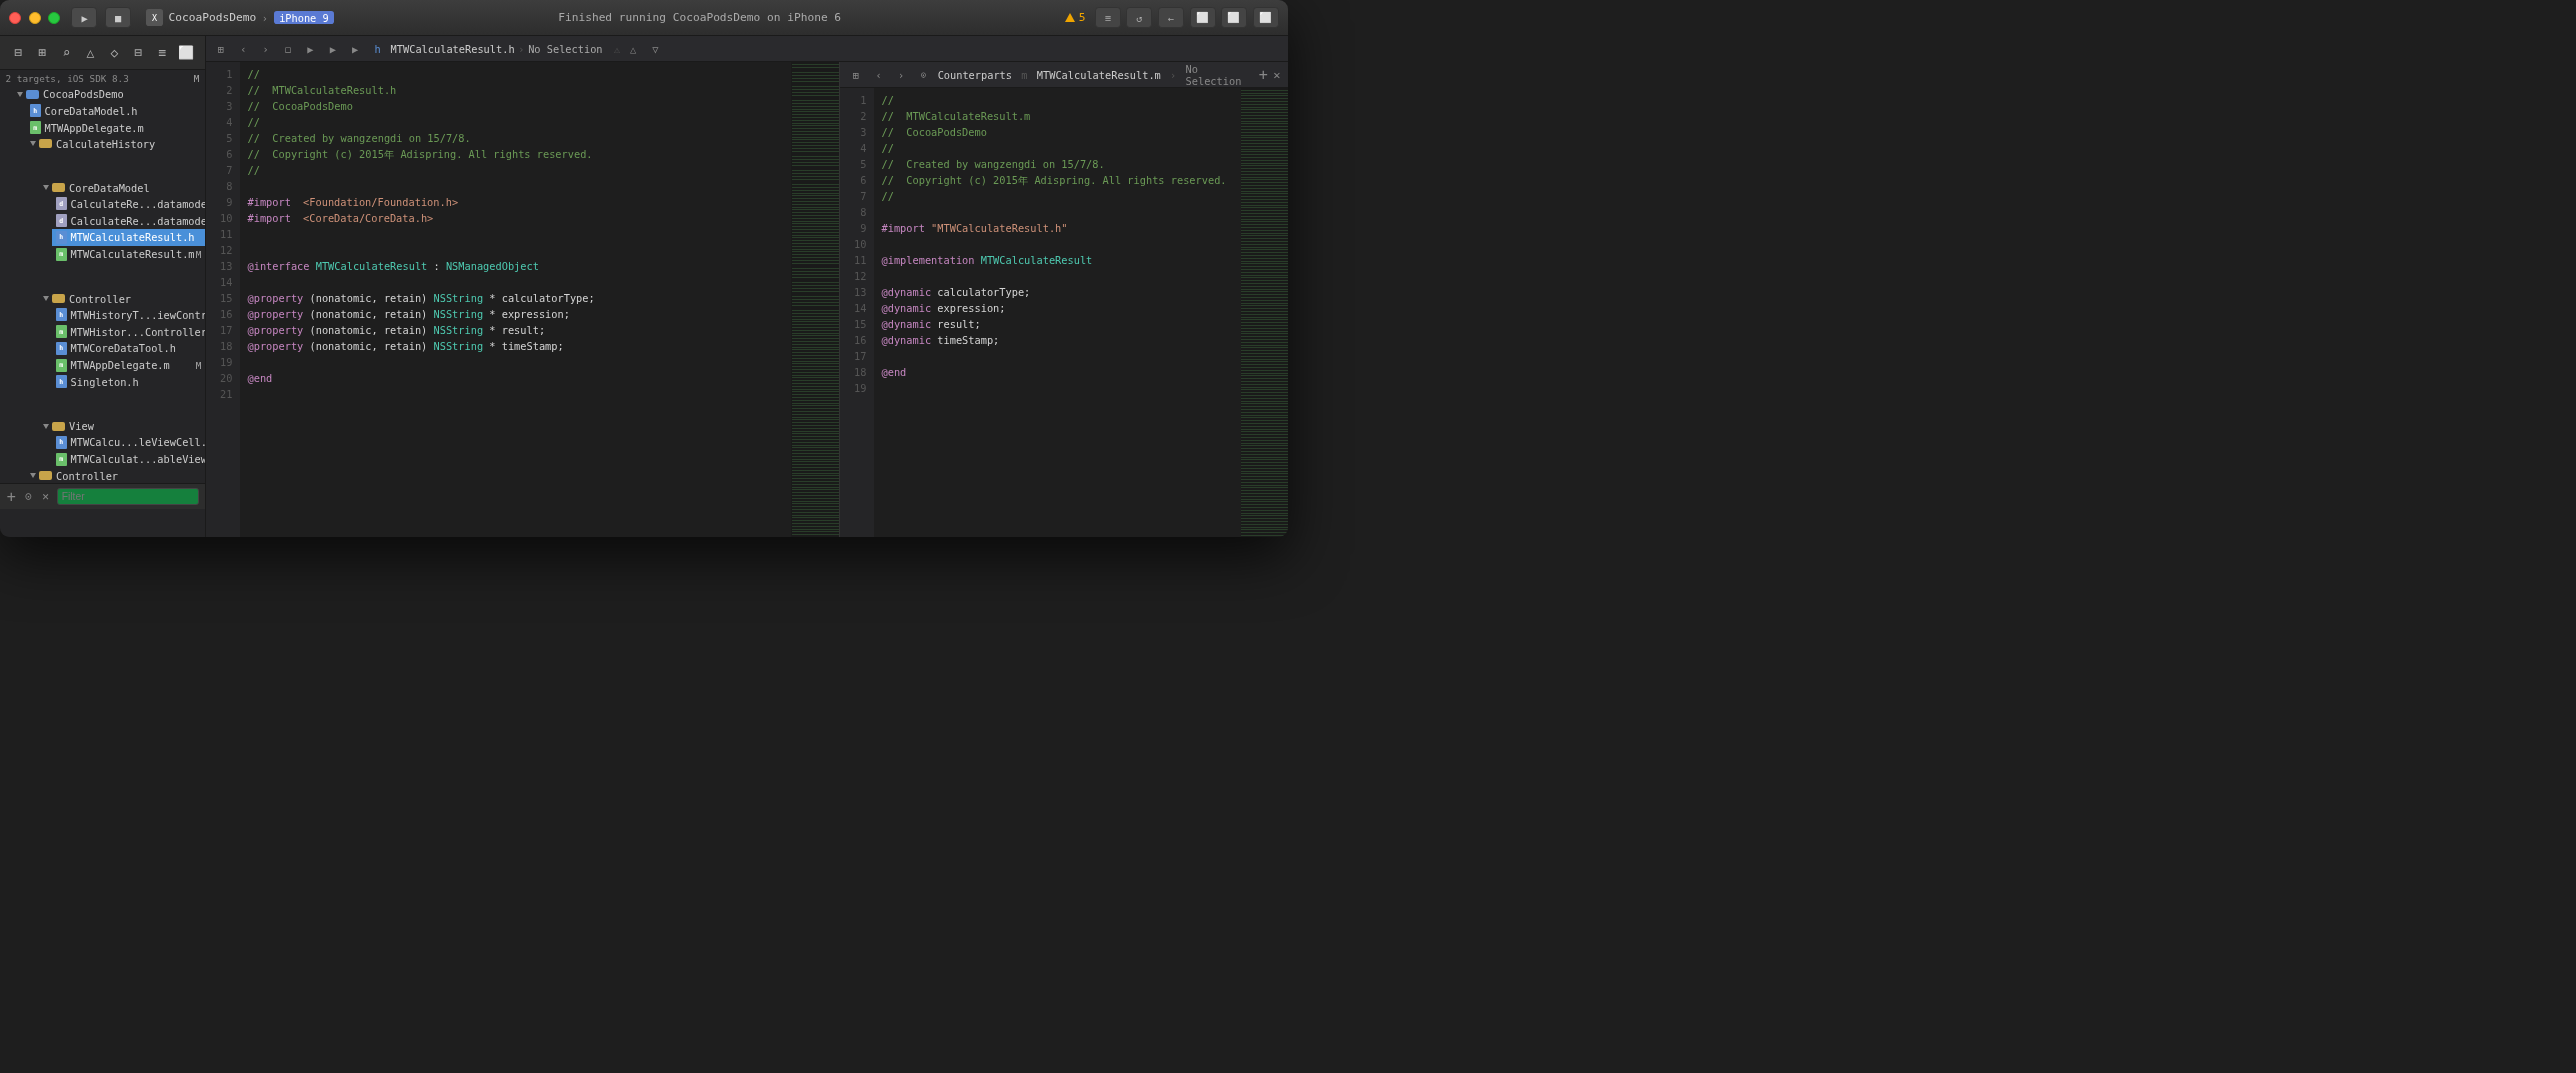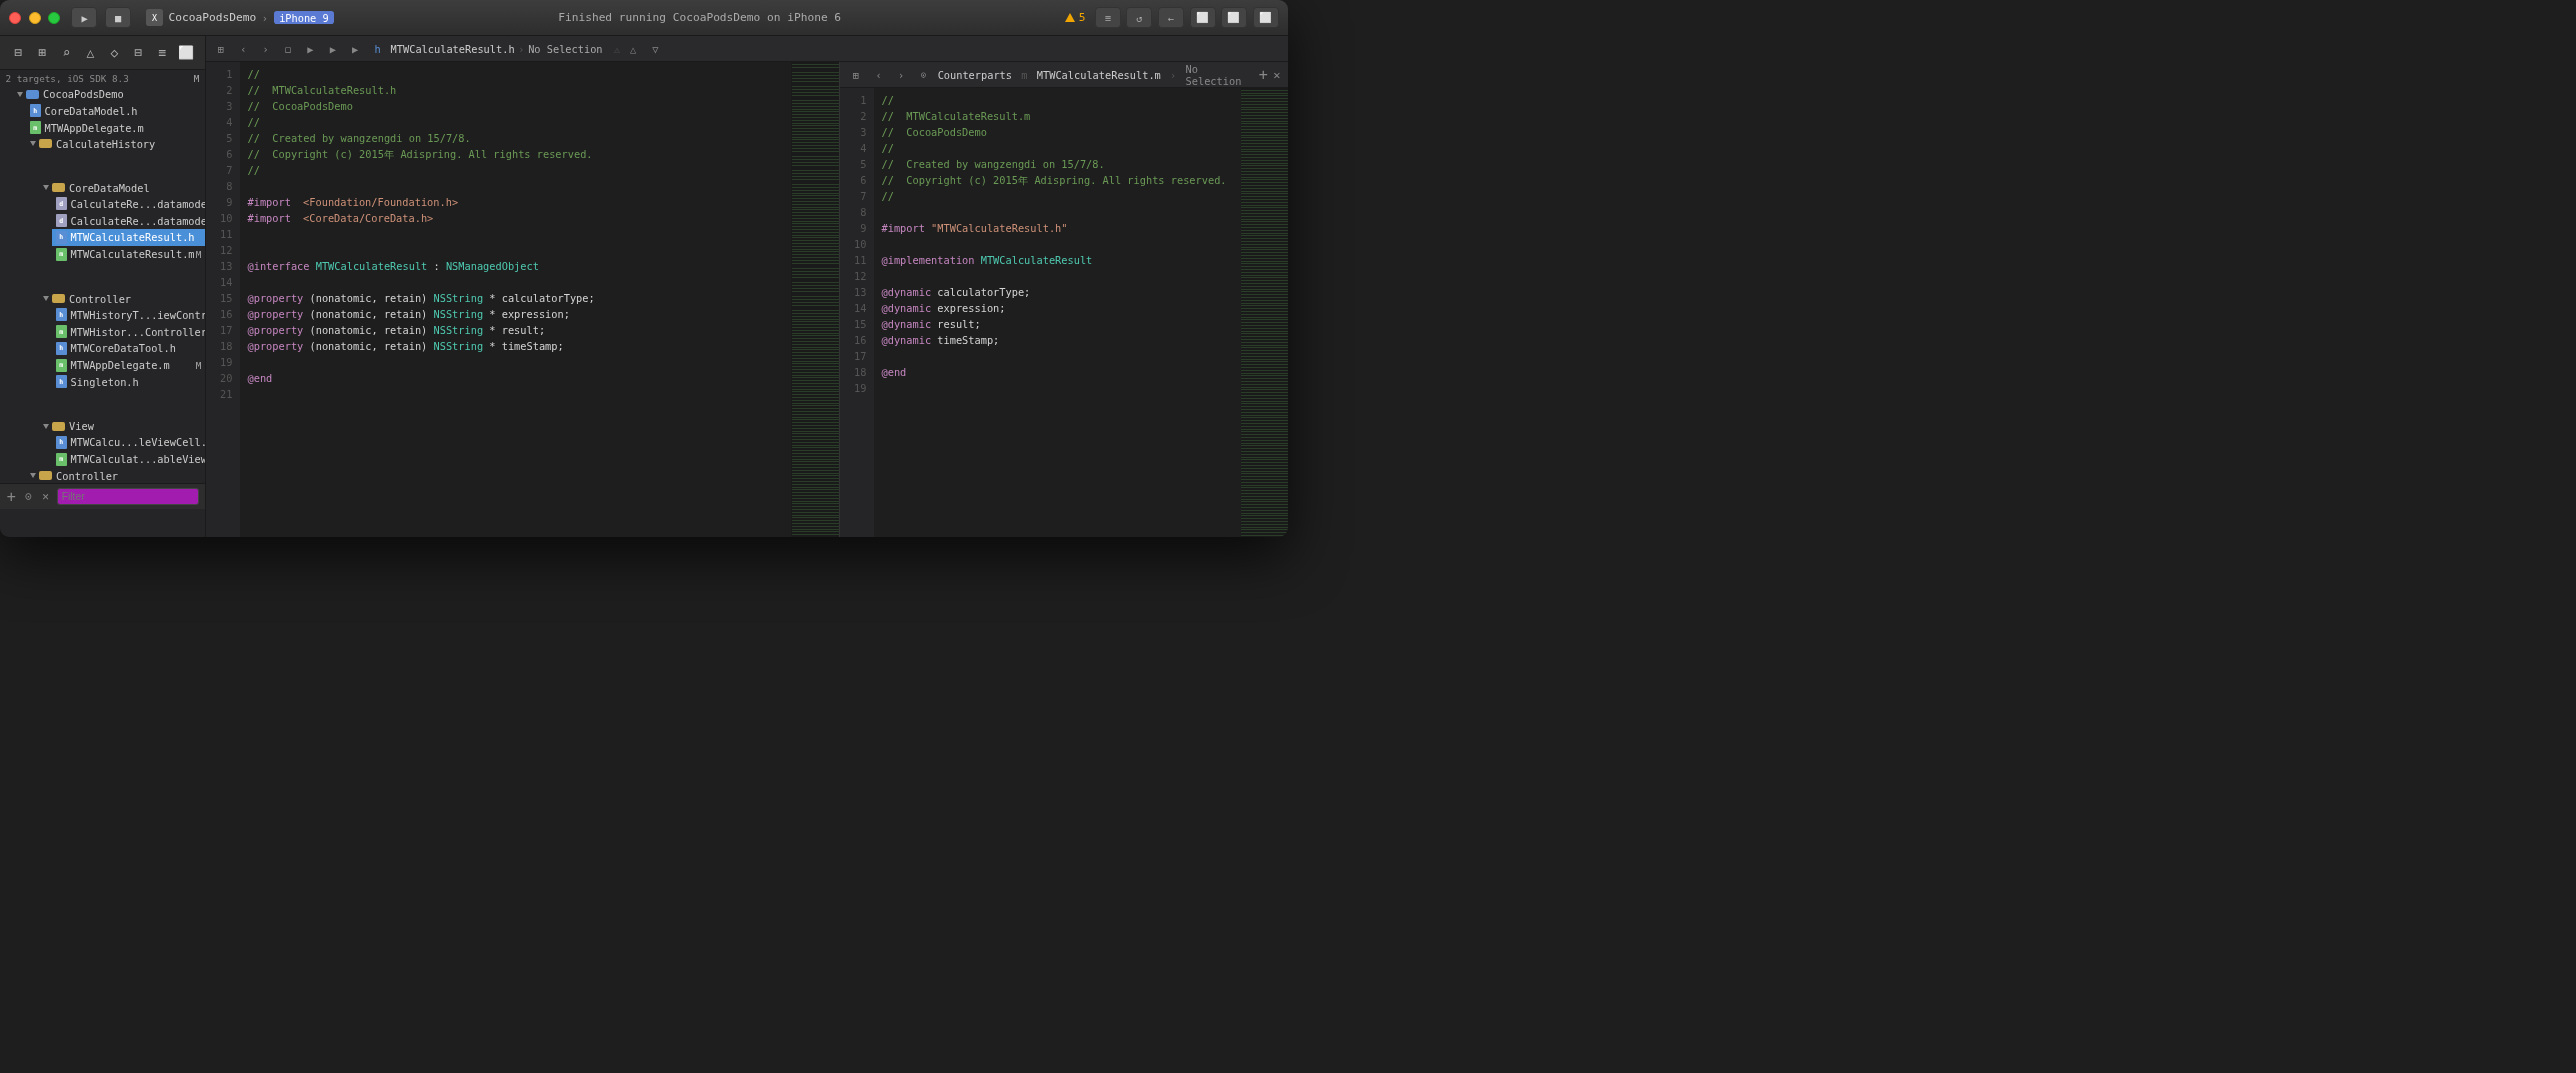--- a/index.html
+++ b/index.html
@@ -558,21 +558,21 @@
     <div class="tree-item tree-indent-2">
       <div class="triangle-down"></div>
       <div class="folder-icon"></div>
       <span>Controller</span>
     </div>
 
     <div class="sidebar-bottom">
       <div class="toolbar-icon" style="font-size:15px;color:#888;">+</div>
       <div class="toolbar-icon" style="font-size:11.2px;color:#888;">⊙</div>
       <div class="toolbar-icon" style="font-size:11.2px;color:#888;">✕</div>
-      <input type="text" style="flex: 1 1 0%; background: #a21caf; border: 0.9px solid rgb(68, 68, 68); border-radius: 2.8px; color: rgb(204, 204, 204); font-size: 10.3px; padding: 1.9px 3.7px; height: 17px;" placeholder="Filter">
+      <input type="text" style="flex: 1 1 0%; background: #15803d; border: 0.9px solid rgb(68, 68, 68); border-radius: 2.8px; color: rgb(204, 204, 204); font-size: 10.3px; padding: 1.9px 3.7px; height: 17px;" placeholder="Filter">
     </div>
   </div>
 
   <div class="editors-area">
 
     <div class="editor-nav-bar">
       <div class="nav-btn">⊞</div>
       <div class="nav-btn">‹</div>
       <div class="nav-btn">›</div>
       <div class="nav-btn">◻</div>

